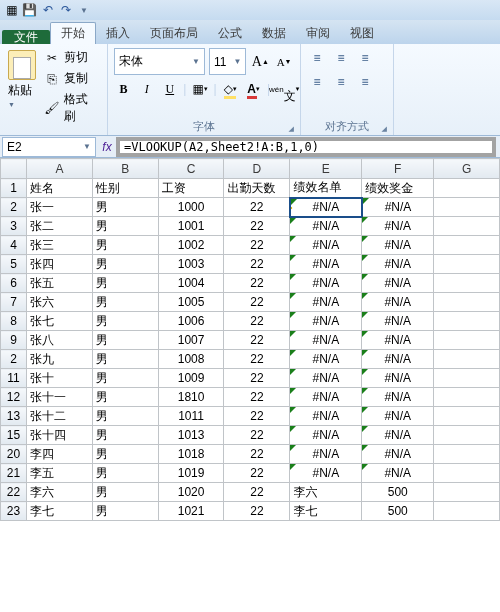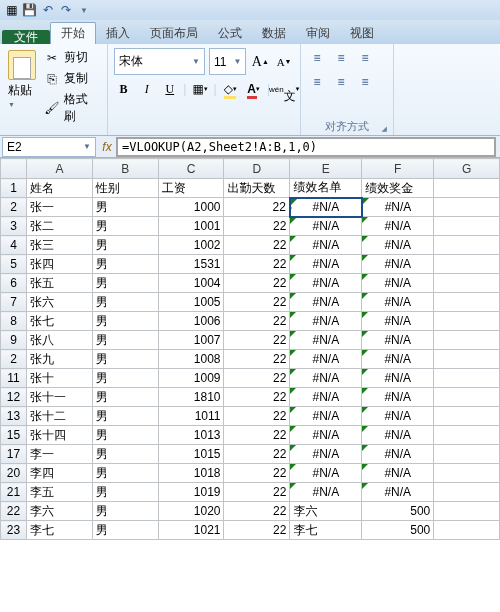--- a/index.html
+++ b/index.html
@@ -24,30 +24,30 @@
 .font-body{display:flex;flex-direction:column;gap:4px;width:180px;}
 .font-row{display:flex;gap:4px;align-items:center;}
 .combo{background:#fff;border:1px solid #9db9d7;height:27px;display:flex;align-items:center;padding:0 4px;justify-content:space-between;}
 .combo .dd{color:#5a7290;font-size:8px;}
 .fbtn{width:20px;height:20px;border:1px solid transparent;display:flex;align-items:center;justify-content:center;font-family:"Times New Roman",serif;}
 .align-body{display:flex;flex-direction:column;gap:4px;width:80px;}
 .abtn{width:20px;height:20px;display:flex;align-items:center;justify-content:center;color:#3b5d88;}
 .namebox-row{height:22px;background:#e6eef7;border-bottom:1px solid #9db9d7;display:flex;align-items:center;}
 .namebox{width:94px;height:20px;background:#fff;border:1px solid #9db9d7;margin:0 2px;display:flex;align-items:center;padding:0 4px;justify-content:space-between;}
 .namebox .dd{font-size:8px;color:#5a7290;}
-.fx-label{width:18px;text-align:center;font-style:italic;color:#a16207;}
-.formula-box{flex:1;height:20px;background:#fff;border:2px solid #a3a3a3;margin-right:4px;display:flex;align-items:center;padding:0 4px;font-family:Consolas,monospace;}
+.fx-label{width:18px;text-align:center;font-style:italic;color:#4c1d95;}
+.formula-box{flex:1;height:20px;background:#fff;border:4px solid #a3a3a3;margin-right:4px;display:flex;align-items:center;padding:0 4px;font-family:Consolas,monospace;}
 .grid-area{position:relative;height:454px;overflow:hidden;}
 table{border-collapse:collapse;table-layout:fixed;}
 th,td{border:1px solid #c0c4c8;height:19px;padding:0 3px;font-size:12px;overflow:hidden;white-space:nowrap;}
 th{background:linear-gradient(#f5f8fb,#e2e9f0);color:#3b3b3b;font-weight:normal;text-align:center;}
 .rowhdr{background:linear-gradient(#f5f8fb,#e2e9f0);text-align:center;width:26px;}
 .colhdr{height:20px;}
 td{background:#fff;color:#000;}
-td.num{text-align:right;}
+td.num{text-align:center;}
 td.ctr{text-align:center;}
 .selcell{border:2px solid #1a4e8a !important;position:relative;}
 .err-tri{position:absolute;left:0;top:0;width:0;height:0;border-top:6px solid #1a7f1a;border-right:6px solid transparent;}
 .warn{position:absolute;left:-18px;top:1px;width:16px;height:16px;background:#ffd94a;border:1px solid #c9a000;transform:rotate(45deg);display:flex;align-items:center;justify-content:center;}
 td.reltd{position:relative;}
 </style>
 </head>
 <body>
 
 <div class="titlebar">
@@ -122,20 +122,21 @@
             <span style="font-size:7px">▾</span>
           </div>
         <div class="fbtn">
             <span style="position:relative;font-weight:bold">A<span style="position:absolute;left:0;bottom:-3px;width:10px;height:3px;background:#d83a3a"></span></span>
             <span style="font-size:7px">▾</span>
           </div>
         <span style="color:#c5d6ea">|</span>
         <div class="fbtn"><sup style="font-size:8px">wén</sup><br>文<span style="font-size:7px">▾</span></div>
       </div>
     </div>
+    <div class="group-label">字体</div>
   </div>
 
   <div class="group">
     <div class="align-body">
       <div class="font-row">
         <div class="abtn">≡</div>
         <div class="abtn">≡</div>
         <div class="abtn">≡</div>
       </div>
       <div class="font-row">
@@ -219,21 +220,21 @@
           <td class="num">1002</td>
           <td class="num">22</td>
           <td class="ctr reltd"><span class="err-tri"></span><span>#N/A</span></td>
           <td class="ctr reltd"><span class="err-tri"></span><span>#N/A</span></td>
           <td></td>
         </tr>
         <tr>
           <td class="rowhdr">5</td>
           <td>张四</td>
           <td>男</td>
-          <td class="num">1531</td>
+          <td class="num">1003</td>
           <td class="num">22</td>
           <td class="ctr reltd"><span class="err-tri"></span><span>#N/A</span></td>
           <td class="ctr reltd"><span class="err-tri"></span><span>#N/A</span></td>
           <td></td>
         </tr>
         <tr>
           <td class="rowhdr">6</td>
           <td>张五</td>
           <td>男</td>
           <td class="num">1004</td>
@@ -316,30 +317,20 @@
           <td class="rowhdr">15</td>
           <td>张十四</td>
           <td>男</td>
           <td class="num">1013</td>
           <td class="num">22</td>
           <td class="ctr reltd"><span class="err-tri"></span><span>#N/A</span></td>
           <td class="ctr reltd"><span class="err-tri"></span><span>#N/A</span></td>
           <td></td>
         </tr>
         <tr>
-          <td class="rowhdr">17</td>
-          <td>李一</td>
-          <td>男</td>
-          <td class="num">1015</td>
-          <td class="num">22</td>
-          <td class="ctr reltd"><span class="err-tri"></span><span>#N/A</span></td>
-          <td class="ctr reltd"><span class="err-tri"></span><span>#N/A</span></td>
-          <td></td>
-        </tr>
-        <tr>
           <td class="rowhdr">20</td>
           <td>李四</td>
           <td>男</td>
           <td class="num">1018</td>
           <td class="num">22</td>
           <td class="ctr reltd"><span class="err-tri"></span><span>#N/A</span></td>
           <td class="ctr reltd"><span class="err-tri"></span><span>#N/A</span></td>
           <td></td>
         </tr>
         <tr>

